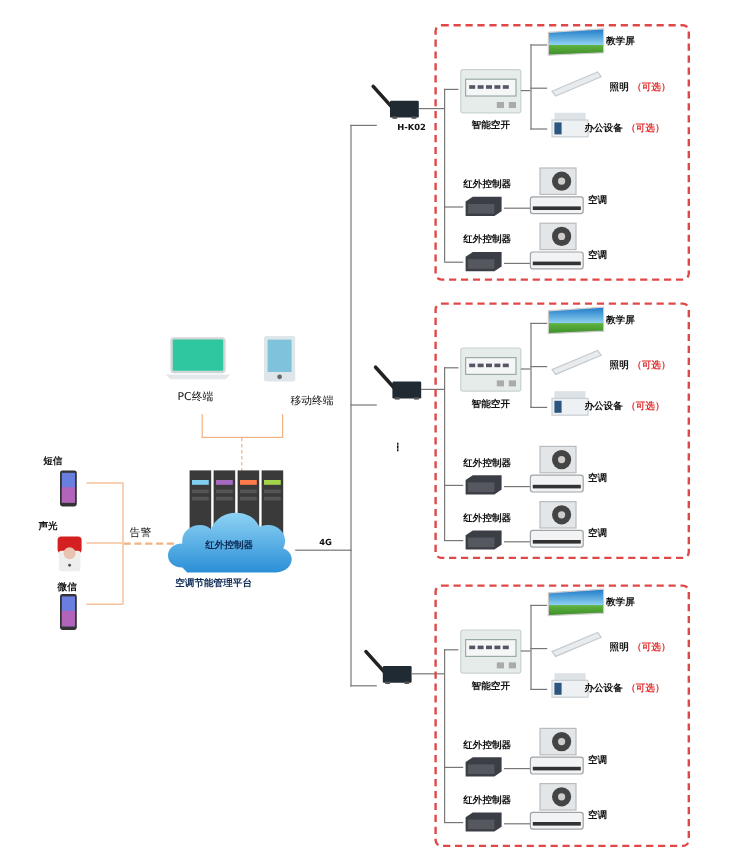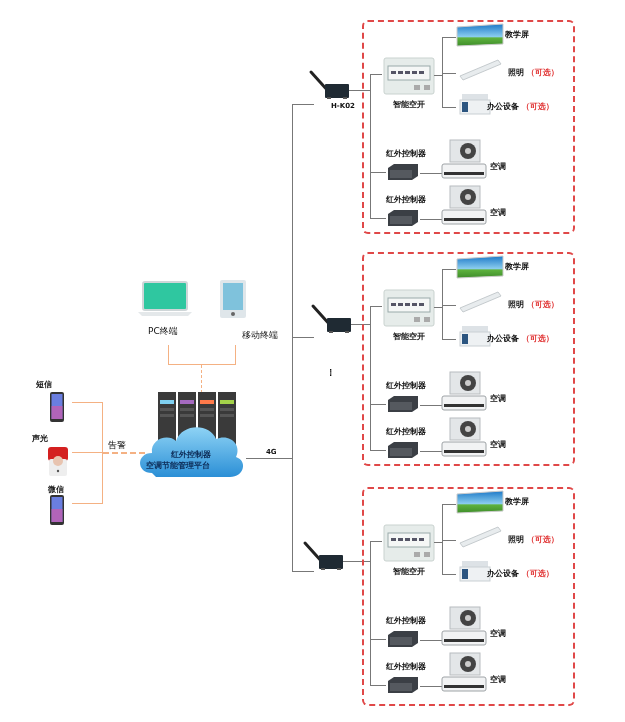--- a/index.html
+++ b/index.html
@@ -62,21 +62,21 @@
   <svg style="left:138px;top:415px;" width="108" height="70">
     <defs>
       <linearGradient id="cg" x1="0" y1="0" x2="0" y2="1">
         <stop offset="0" stop-color="#8ed3f5"></stop>
         <stop offset="1" stop-color="#2b8fd6"></stop>
       </linearGradient>
     </defs>
     <path d="M14 58 C-2 58 -2 38 14 38 C12 24 30 18 38 26 C44 8 72 8 78 24 C92 18 104 30 98 42 C110 46 106 62 92 62 L18 62 Z" fill="url(#cg)"></path>
   </svg>
   <div class="lbl" style="left:171px;top:451px;font-size:8px;color:#0c2a55;">红外控制器</div>
-  <div class="lbl" style="left:146px;top:462px;font-size:8px;color:#0c2a55;">空调节能管理平台</div>
+  <div class="lbl" style="left:146px;top:482px;font-size:8px;color:#0c2a55;">空调节能管理平台</div>
 </div>
 
 <div>
   <div class="lbl" style="left:36px;top:381px;">短信</div>
   <svg style="left:50px;top:392px;" width="14" height="30">
     <rect x="0" y="0" width="14" height="30" rx="2" fill="#333"></rect>
     <rect x="1.5" y="2" width="11" height="25" fill="#6a7ee0"></rect>
     <rect x="1.5" y="14" width="11" height="13" fill="#d05aa8" opacity=".7"></rect>
   </svg>
 </div>

